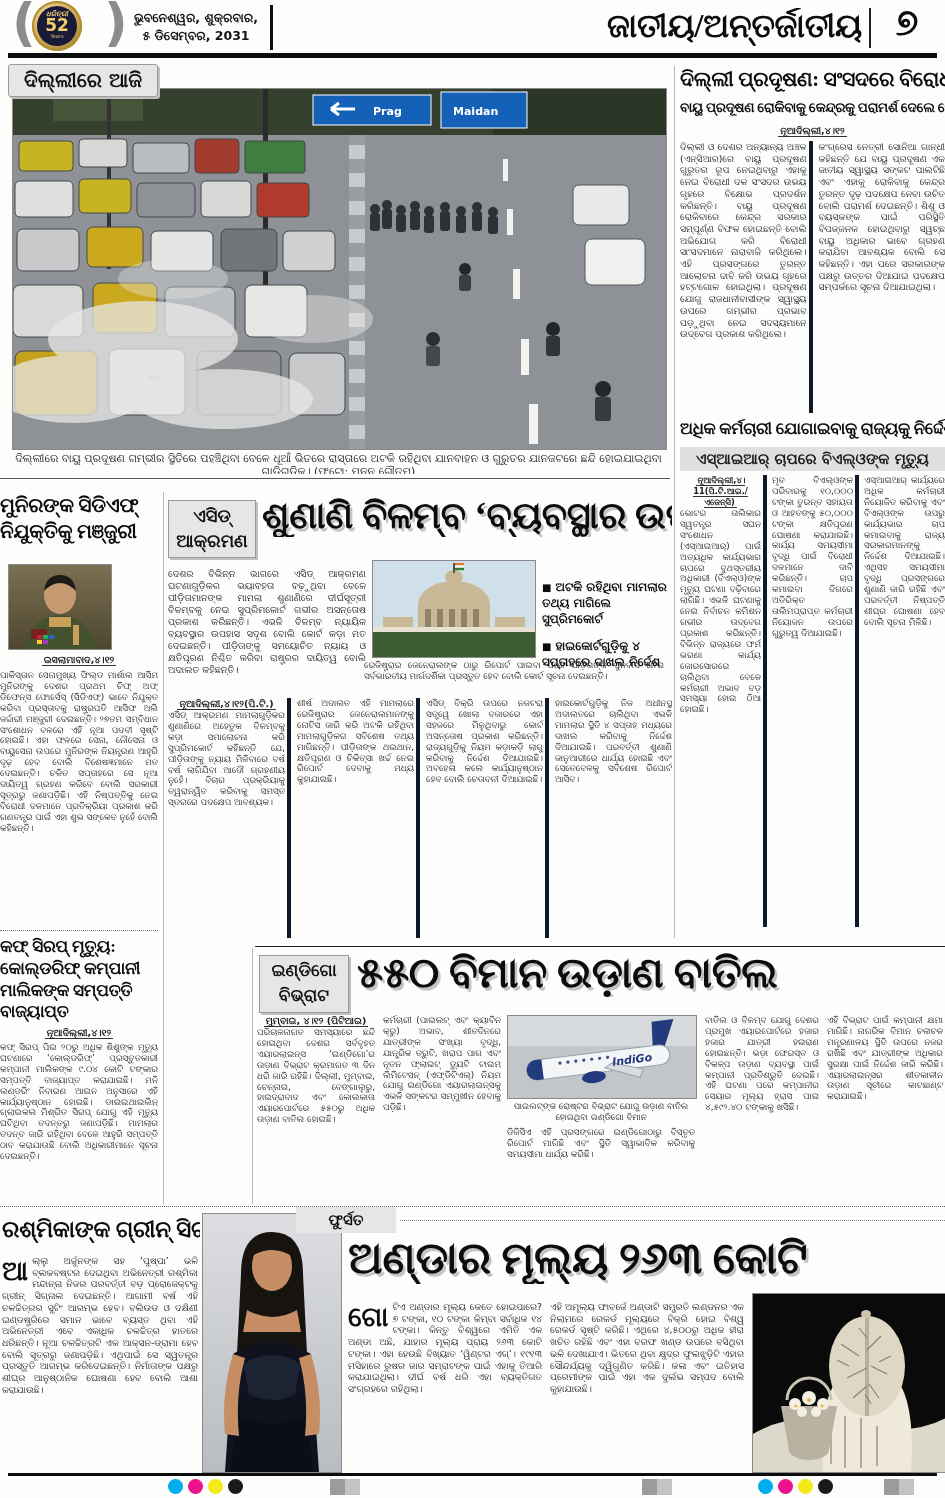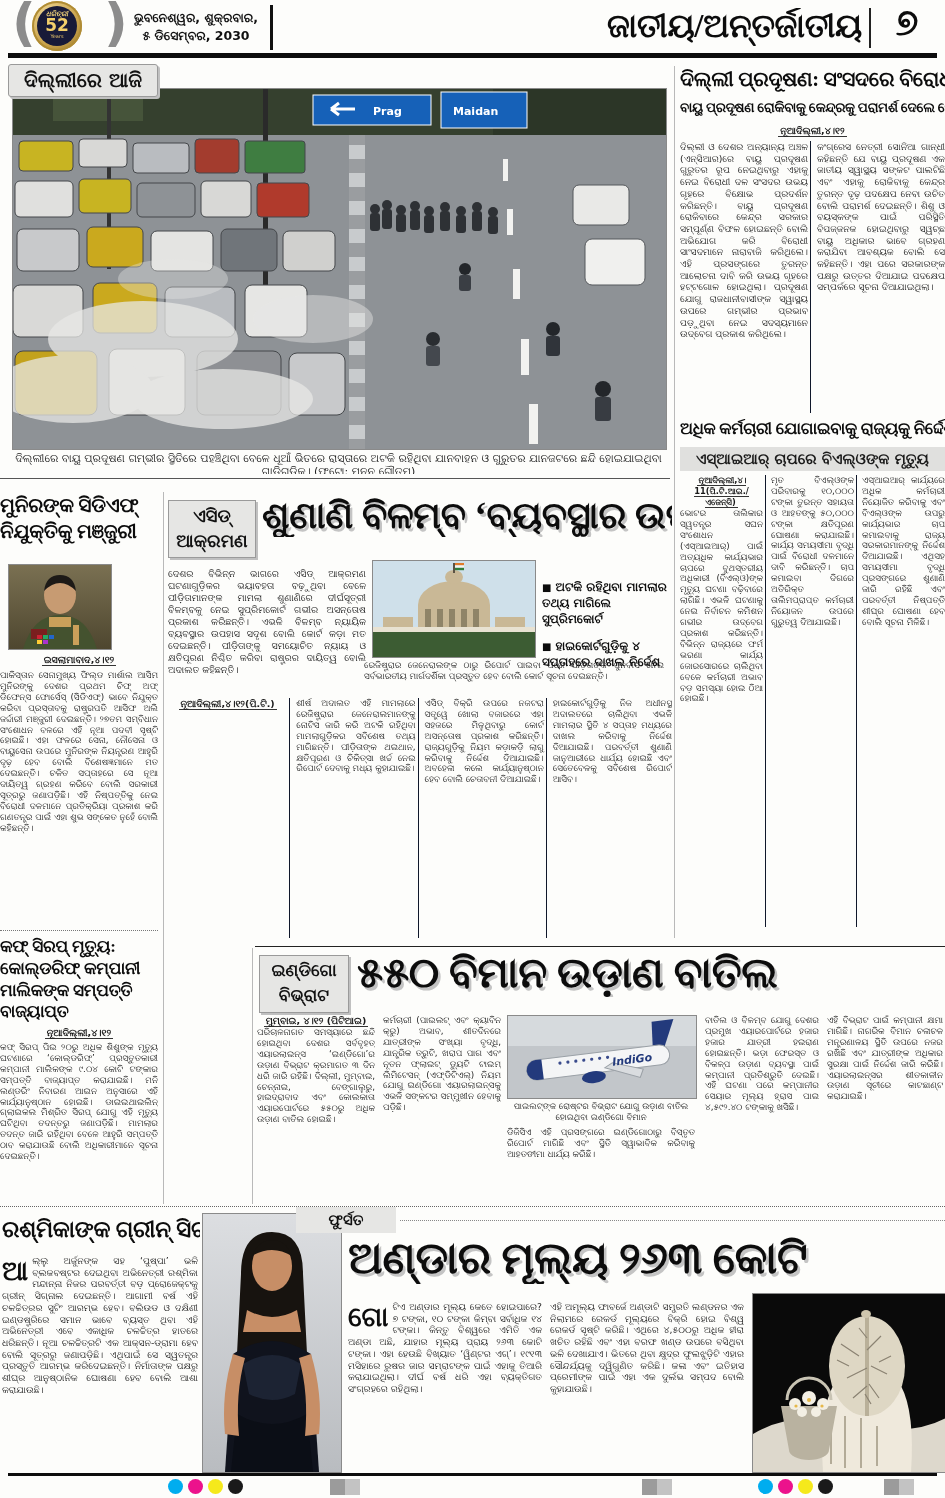--- a/index.html
+++ b/index.html
@@ -10,21 +10,21 @@
   .nowrap{white-space:nowrap;overflow:hidden;}
   .shadowed{text-shadow:2.5px 2.5px 0 #c4c4c4;}
   .kicker{background:#e6e6e4;border:1px solid #9a9a9a;box-shadow:2px 2px 0 #c0c0c0;
           text-align:center;font-weight:bold;color:#111;}
   .body-text{font-size:9.3px;line-height:1.26;text-align:justify;color:#222;overflow:hidden;}
   .body-sm{font-size:8.8px;line-height:1.24;text-align:justify;color:#262626;overflow:hidden;}
   .dateline{font-weight:bold;font-size:9.5px;text-align:center;}
   .dateline span{border-bottom:1px solid #333;padding:0 2px;}
   .caption{font-size:11px;color:#222;text-align:center;overflow:hidden;}
   .vrule{background:#b9b9b9;width:1px;}
-  .col-r{border-right:1px solid #0f172a;padding-right:2px;}
+  .col-r{border-right:4px solid #0f172a;padding-right:2px;}
   .bullet{font-size:12px;font-weight:bold;line-height:1.35;margin-bottom:10px;color:#0c0c0c;text-align:left;}
   .bullet .sq{font-size:10px;margin-right:4px;}
   .dropcap{float:left;font-size:27px;font-weight:bold;line-height:1;margin:2px 4px 0 0;color:#0c0c0c;}
   .imgframe{border:1px solid #8a8a8a;overflow:hidden;background:#ddd;}
   .regdot{width:15px;height:15px;border-radius:50%;display:inline-block;margin-right:5px;}
   .regsq{width:30px;height:16px;background:linear-gradient(90deg,#9b9b9b 50%,#c3c3c3 50%);}
 </style>
 </head>
 <body>
 
@@ -38,21 +38,21 @@
         <div class="abs" style="left:5px;top:5px;width:40px;height:40px;border-radius:50%;background:#181a38;text-align:center;">
           <div style="font-size:7px;color:#f0d27a;font-weight:bold;font-style:italic;margin-top:4px;">ଧରିତ୍ରୀ</div>
           <div style="font-size:17px;line-height:15px;color:#f3cf6b;font-weight:bold;">52</div>
           <div style="font-size:5px;color:#e8c469;">Years</div>
         </div>
       </div>
       <span class="abs" style="left:92px;top:-8px;font-size:52px;color:#8c8c8c;font-weight:bold;">)</span>
     </div>
     <div class="abs" style="left:128px;top:9px;width:136px;text-align:center;font-weight:bold;font-size:12.5px;line-height:1.45;color:#111;">
       <div>ଭୁବନେଶ୍ୱର, ଶୁକ୍ରବାର,</div>
-      <div>୫ ଡିସେମ୍ବର, 2030</div>
+      <div>୫ ଡିସେମ୍ବର, 2031</div>
     </div>
     <div class="abs" style="left:270px;top:5px;width:3px;height:45px;background:#111;"></div>
     <div class="abs hl nowrap" style="left:420px;top:8px;width:442px;font-size:33px;text-align:right;">ଜାତୀୟ/ଅନ୍ତର୍ଜାତୀୟ</div>
     <div class="abs" style="left:869px;top:8px;width:2px;height:40px;background:#222;"></div>
     <div class="abs hl" style="left:876px;top:1px;width:62px;font-size:37px;text-align:center;">୭</div>
   </div>
   <div class="abs" style="left:8px;top:53px;width:929px;height:5px;background:#0d0d0d;"></div>
 
   <div class="abs kicker" style="left:8px;top:64px;width:148px;height:31px;font-size:20px;line-height:31px;border-radius:3px;z-index:4;">ଦିଲ୍ଲୀରେ ଆଜି</div>
 
@@ -263,20 +263,21 @@
         <span class="sq">■</span><span>ଅଟକି ରହିଥିବା ମାମଲାର ତଥ୍ୟ ମାଗିଲେ ସୁପ୍ରିମକୋର୍ଟ</span>
       </div>
       <div class="bullet">
         <span class="sq">■</span><span>ହାଇକୋର୍ଟଗୁଡ଼ିକୁ ୪ ସପ୍ତାହରେ ଦାଖଲ ନିର୍ଦ୍ଦେଶ</span>
       </div>
     </div>
     <div class="abs body-sm" style="left:198px;top:168px;width:300px;height:34px;">ରେଜିଷ୍ଟ୍ରାର ଜେନେରାଲଙ୍କ ଠାରୁ ରିପୋର୍ଟ ପାଇବା ପରେ ପୀଡ଼ିତାଙ୍କ ପୁନର୍ବାସ ନେଇ ସର୍ବଭାରତୀୟ ମାର୍ଗଦର୍ଶିକା ପ୍ରସ୍ତୁତ ହେବ ବୋଲି କୋର୍ଟ ସୂଚନା ଦେଇଛନ୍ତି।</div>
     <div class="abs" style="left:2px;top:206px;width:504px;height:240px;display:flex;">
       <div style="flex:1;" class="col-r">
         <div class="dateline"><span>ନୂଆଦିଲ୍ଲୀ,୪।୧୨(ପି.ଟି.)</span></div>
+        <div class="body-sm" style="height:222px;">ଏସିଡ୍ ଆକ୍ରମଣ ମାମଲାଗୁଡ଼ିକର ଶୁଣାଣିରେ ଅହେତୁକ ବିଳମ୍ବକୁ କଡ଼ା ସମାଲୋଚନା କରି ସୁପ୍ରିମକୋର୍ଟ କହିଛନ୍ତି ଯେ, ପୀଡ଼ିତାଙ୍କୁ ନ୍ୟାୟ ମିଳିବାରେ ବର୍ଷ ବର୍ଷ ଲାଗିଯିବା ଆଦୌ ଗ୍ରହଣୀୟ ନୁହେଁ। ବିଚାର ପ୍ରକ୍ରିୟାକୁ ତ୍ୱରାନ୍ୱିତ କରିବାକୁ ସମସ୍ତ ସ୍ତରରେ ପଦକ୍ଷେପ ଆବଶ୍ୟକ।</div>
       </div>
       <div class="body-sm col-r" style="flex:1;padding-left:6px;">ଶୀର୍ଷ ଅଦାଲତ ଏହି ମାମଲାରେ ରେଜିଷ୍ଟ୍ରାର ଜେନେରାଲମାନଙ୍କୁ ନୋଟିସ ଜାରି କରି ଅଟକି ରହିଥିବା ମାମଲାଗୁଡ଼ିକର ସବିଶେଷ ତଥ୍ୟ ମାଗିଛନ୍ତି। ପୀଡ଼ିତାଙ୍କ ଥଇଥାନ, କ୍ଷତିପୂରଣ ଓ ଚିକିତ୍ସା ଖର୍ଚ୍ଚ ନେଇ ରିପୋର୍ଟ ଦେବାକୁ ମଧ୍ୟ କୁହାଯାଇଛି।</div>
       <div class="body-sm col-r" style="flex:1;padding-left:6px;">ଏସିଡ୍ ବିକ୍ରି ଉପରେ ନଜଟରା ସତ୍ତ୍ୱେ ଖୋଲା ବଜାରରେ ଏହା ସହଜରେ ମିଳୁଥିବାରୁ କୋର୍ଟ ଅସନ୍ତୋଷ ପ୍ରକାଶ କରିଛନ୍ତି। ରାଜ୍ୟଗୁଡ଼ିକୁ ନିୟମ କଡ଼ାକଡ଼ି ଲାଗୁ କରିବାକୁ ନିର୍ଦ୍ଦେଶ ଦିଆଯାଇଛି। ଅବହେଳା କଲେ କାର୍ଯ୍ୟାନୁଷ୍ଠାନ ହେବ ବୋଲି ଚେତାବନୀ ଦିଆଯାଇଛି।</div>
       <div class="body-sm" style="flex:1;padding-left:6px;">ହାଇକୋର୍ଟଗୁଡ଼ିକୁ ନିଜ ଅଧୀନସ୍ଥ ଅଦାଲତରେ ଚାଲିଥିବା ଏଭଳି ମାମଲାର ସ୍ଥିତି ୪ ସପ୍ତାହ ମଧ୍ୟରେ ଦାଖଲ କରିବାକୁ ନିର୍ଦ୍ଦେଶ ଦିଆଯାଇଛି। ପରବର୍ତ୍ତୀ ଶୁଣାଣି ଜାନୁଆରୀରେ ଧାର୍ଯ୍ୟ ହୋଇଛି ଏବଂ ସେତେବେଳକୁ ସବିଶେଷ ରିପୋର୍ଟ ଆସିବ।</div>
     </div>
   </div>
 
   <div class="abs" style="left:255px;top:946px;width:690px;height:258px;border-top:1.5px solid #222;">
     <div class="abs kicker" style="left:4px;top:8px;width:88px;height:54px;font-size:17px;line-height:1.45;padding-top:2px;">
       <div>ଇଣ୍ଡିଗୋ</div>
@@ -306,21 +307,21 @@
                 <circle cx="92" cy="42" r="1.6"></circle>
                 <circle cx="100" cy="42" r="1.6"></circle>
               </g>
             <ellipse cx="84" cy="60" rx="12" ry="6" fill="#233a7c"></ellipse>
             <polygon points="96,52 130,66 134,58 104,48" fill="#d9dcdf" stroke="#9aa0a6"></polygon>
             <text x="104" y="51" font-size="11" font-style="italic" font-weight="bold" fill="#233a7c">IndiGo</text>
           </g>
         </svg>
       </div>
       <div class="caption" style="width:188px;height:24px;margin-top:2px;font-size:8.6px;">ପାଇଲଟ୍‌ଙ୍କ ରୋଷ୍ଟର ବିଭ୍ରାଟ ଯୋଗୁ ଉଡ଼ାଣ ବାତିଲ ହୋଇଥିବା ଇଣ୍ଡିଗୋ ବିମାନ</div>
-      <div class="body-sm" style="width:188px;height:56px;margin-top:2px;">ଡିଜିସିଏ ଏହି ପ୍ରସଙ୍ଗରେ ଇଣ୍ଡିଗୋଠାରୁ ବିସ୍ତୃତ ରିପୋର୍ଟ ମାଗିଛି ଏବଂ ସ୍ଥିତି ସ୍ୱାଭାବିକ କରିବାକୁ ଆହତଙୀମା ଧାର୍ଯ୍ୟ କରିଛି।</div>
+      <div class="body-sm" style="width:188px;height:56px;margin-top:2px;">ଡିଜିସିଏ ଏହି ପ୍ରସଙ୍ଗରେ ଇଣ୍ଡିଗୋଠାରୁ ବିସ୍ତୃତ ରିପୋର୍ଟ ମାଗିଛି ଏବଂ ସ୍ଥିତି ସ୍ୱାଭାବିକ କରିବାକୁ ସମୟସୀମା ଧାର୍ଯ୍ୟ କରିଛି।</div>
     </div>
     <div class="abs body-sm" style="left:450px;top:68px;width:114px;height:186px;">ବାତିଲ ଓ ବିଳମ୍ବ ଯୋଗୁ ଦେଶର ପ୍ରମୁଖ ଏୟାରପୋର୍ଟରେ ହଜାର ହଜାର ଯାତ୍ରୀ ହଇରାଣ ହୋଇଛନ୍ତି। ଭଡ଼ା ଫେରସ୍ତ ଓ ବିକଳ୍ପ ଉଡ଼ାଣ ବ୍ୟବସ୍ଥା ପାଇଁ କମ୍ପାନୀ ପ୍ରତିଶ୍ରୁତି ଦେଇଛି। ଏହି ଘଟଣା ପରେ କମ୍ପାନୀର ସେୟାର ମୂଲ୍ୟ ହ୍ରାସ ପାଇ ୪,୫୯୨.୪୦ ଟଙ୍କାକୁ ଖସିଛି।</div>
     <div class="abs body-sm" style="left:572px;top:68px;width:116px;height:186px;">ଏହି ବିଭ୍ରାଟ ପାଇଁ କମ୍ପାନୀ କ୍ଷମା ମାଗିଛି। ନାଗରିକ ବିମାନ ଚଳାଚଳ ମନ୍ତ୍ରଣାଳୟ ସ୍ଥିତି ଉପରେ ନଜର ରଖିଛି ଏବଂ ଯାତ୍ରୀଙ୍କ ଅଧିକାର ସୁରକ୍ଷା ପାଇଁ ନିର୍ଦ୍ଦେଶ ଜାରି କରିଛି। ଏୟାରଲାଇନ୍ସର ଶୀତକାଳୀନ ଉଡ଼ାଣ ସୂଚୀରେ କାଟଛାଣ୍ଟ କରାଯାଇଛି।</div>
   </div>
 
   <div class="abs" style="left:0;top:1206px;width:945px;height:266px;border-top:1px dotted #666;">
 
     <div class="abs hl nowrap" style="left:2px;top:10px;width:198px;font-size:23px;">ରଶ୍ମିକାଙ୍କ ଗ୍ରୀନ୍ ସିଗ୍ନାଲ</div>
     <div class="abs body-text" style="left:2px;top:48px;width:196px;height:212px;">
       <span class="dropcap">ଆ</span><span>ଲ୍ଲୁ ଅର୍ଜୁନଙ୍କ ସହ ‘ପୁଷ୍ପା’ ଭଳି ବ୍ଲକବଷ୍ଟର ଦେଇଥିବା ଅଭିନେତ୍ରୀ ରଶ୍ମିକା ମନ୍ଦାନ୍ନା ନିଜର ପରବର୍ତ୍ତୀ ବଡ଼ ପ୍ରୋଜେକ୍ଟକୁ ଗ୍ରୀନ୍ ସିଗ୍ନାଲ ଦେଇଛନ୍ତି। ଆଗାମୀ ବର୍ଷ ଏହି ଚଳଚ୍ଚିତ୍ରର ସୁଟିଂ ଆରମ୍ଭ ହେବ। ବଲିଉଡ ଓ ଦକ୍ଷିଣୀ ଇଣ୍ଡଷ୍ଟ୍ରିରେ ସମାନ ଭାବେ ବ୍ୟସ୍ତ ଥିବା ଏହି ଅଭିନେତ୍ରୀ ଏବେ ଏକାଧିକ ଚଳଚ୍ଚିତ୍ର ହାତରେ ଧରିଛନ୍ତି। ନୂଆ ଚଳଚ୍ଚିତ୍ରଟି ଏକ ଆକ୍ସନ-ଡ୍ରାମା ହେବ ବୋଲି ସୂତ୍ରରୁ ଜଣାପଡ଼ିଛି। ଏଥିପାଇଁ ସେ ସ୍ୱତନ୍ତ୍ର ପ୍ରସ୍ତୁତି ଆରମ୍ଭ କରିଦେଇଛନ୍ତି। ନିର୍ମାତାଙ୍କ ପକ୍ଷରୁ ଶୀଘ୍ର ଆନୁଷ୍ଠାନିକ ଘୋଷଣା ହେବ ବୋଲି ଆଶା କରାଯାଉଛି।</span>

